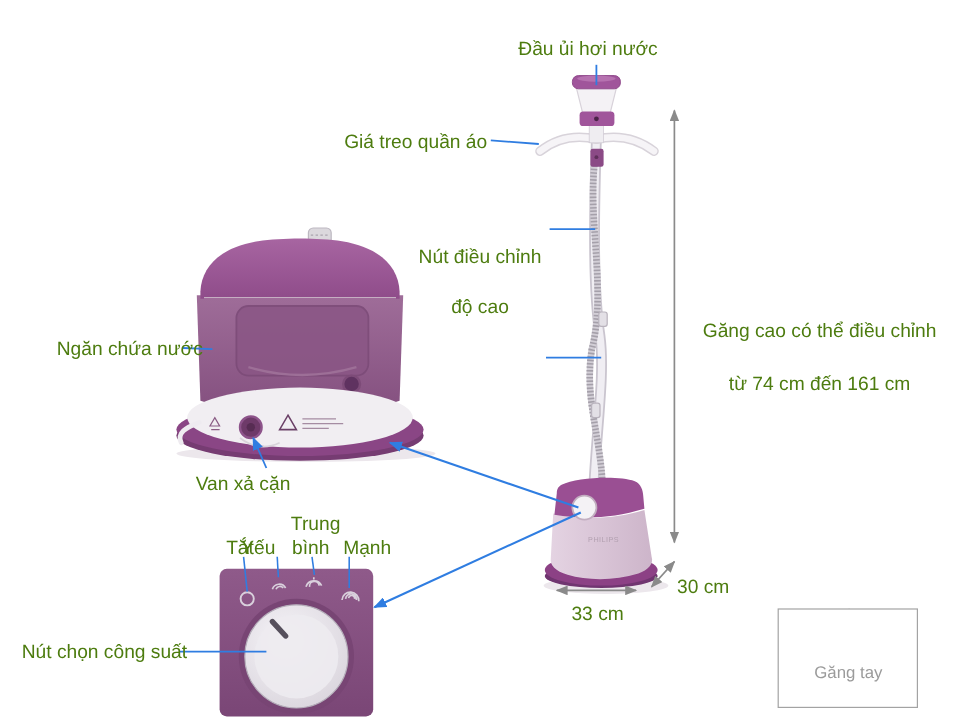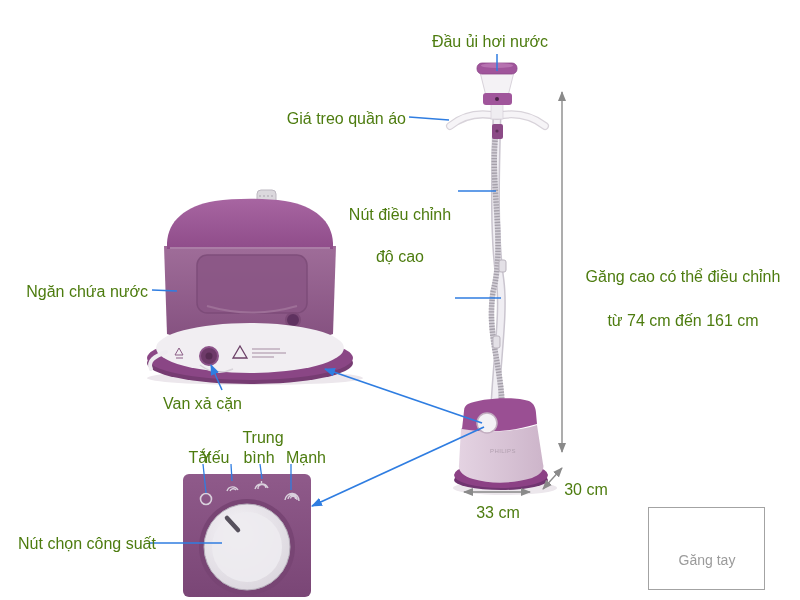--- a/index.html
+++ b/index.html
@@ -160,21 +160,21 @@
 </div>
 
 <div class="lbl right" style="left:246px;top:108px;width:160px;">Giá treo quần áo</div>
 
 
 <div class="lbl center" style="left:568px;top:244px;width:230px;line-height:22px;">
   <div>Găng cao có thể điều chỉnh</div>
   <div>từ 74 cm đến 161 cm</div>
 </div>
 
-<div class="lbl right" style="left:0px;top:281px;width:148px;">Ngăn chứa nước</div>
+<div class="lbl right" style="left:0px;top:281px;width:148px;padding-left:21px;">Ngăn chứa nước</div>
 
 <div class="lbl center" style="left:150px;top:393px;width:105px;">Van xả cặn</div>
 
 <div class="lbl center" style="left:228px;top:427px;width:70px;">Trung</div>
 <div class="lbl center" style="left:175px;top:447px;width:50px;">Tắt</div>
 <div class="lbl center" style="left:201px;top:447px;width:27px;">Yếu</div>
 <div class="lbl center" style="left:234px;top:447px;width:50px;">bình</div>
 <div class="lbl center" style="left:281px;top:447px;width:50px;">Mạnh</div>
 
 <div class="lbl center" style="left:7px;top:512px;width:160px;">

